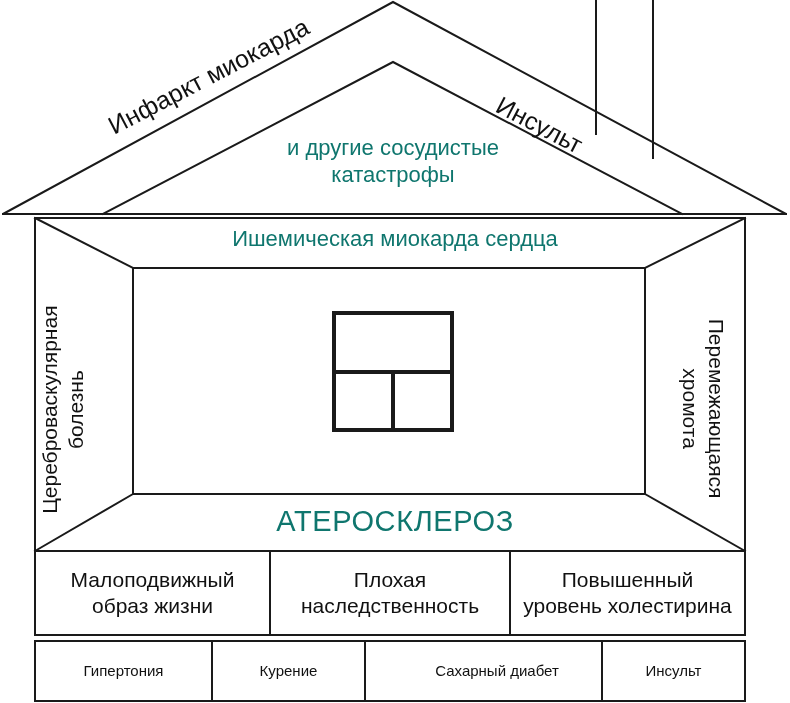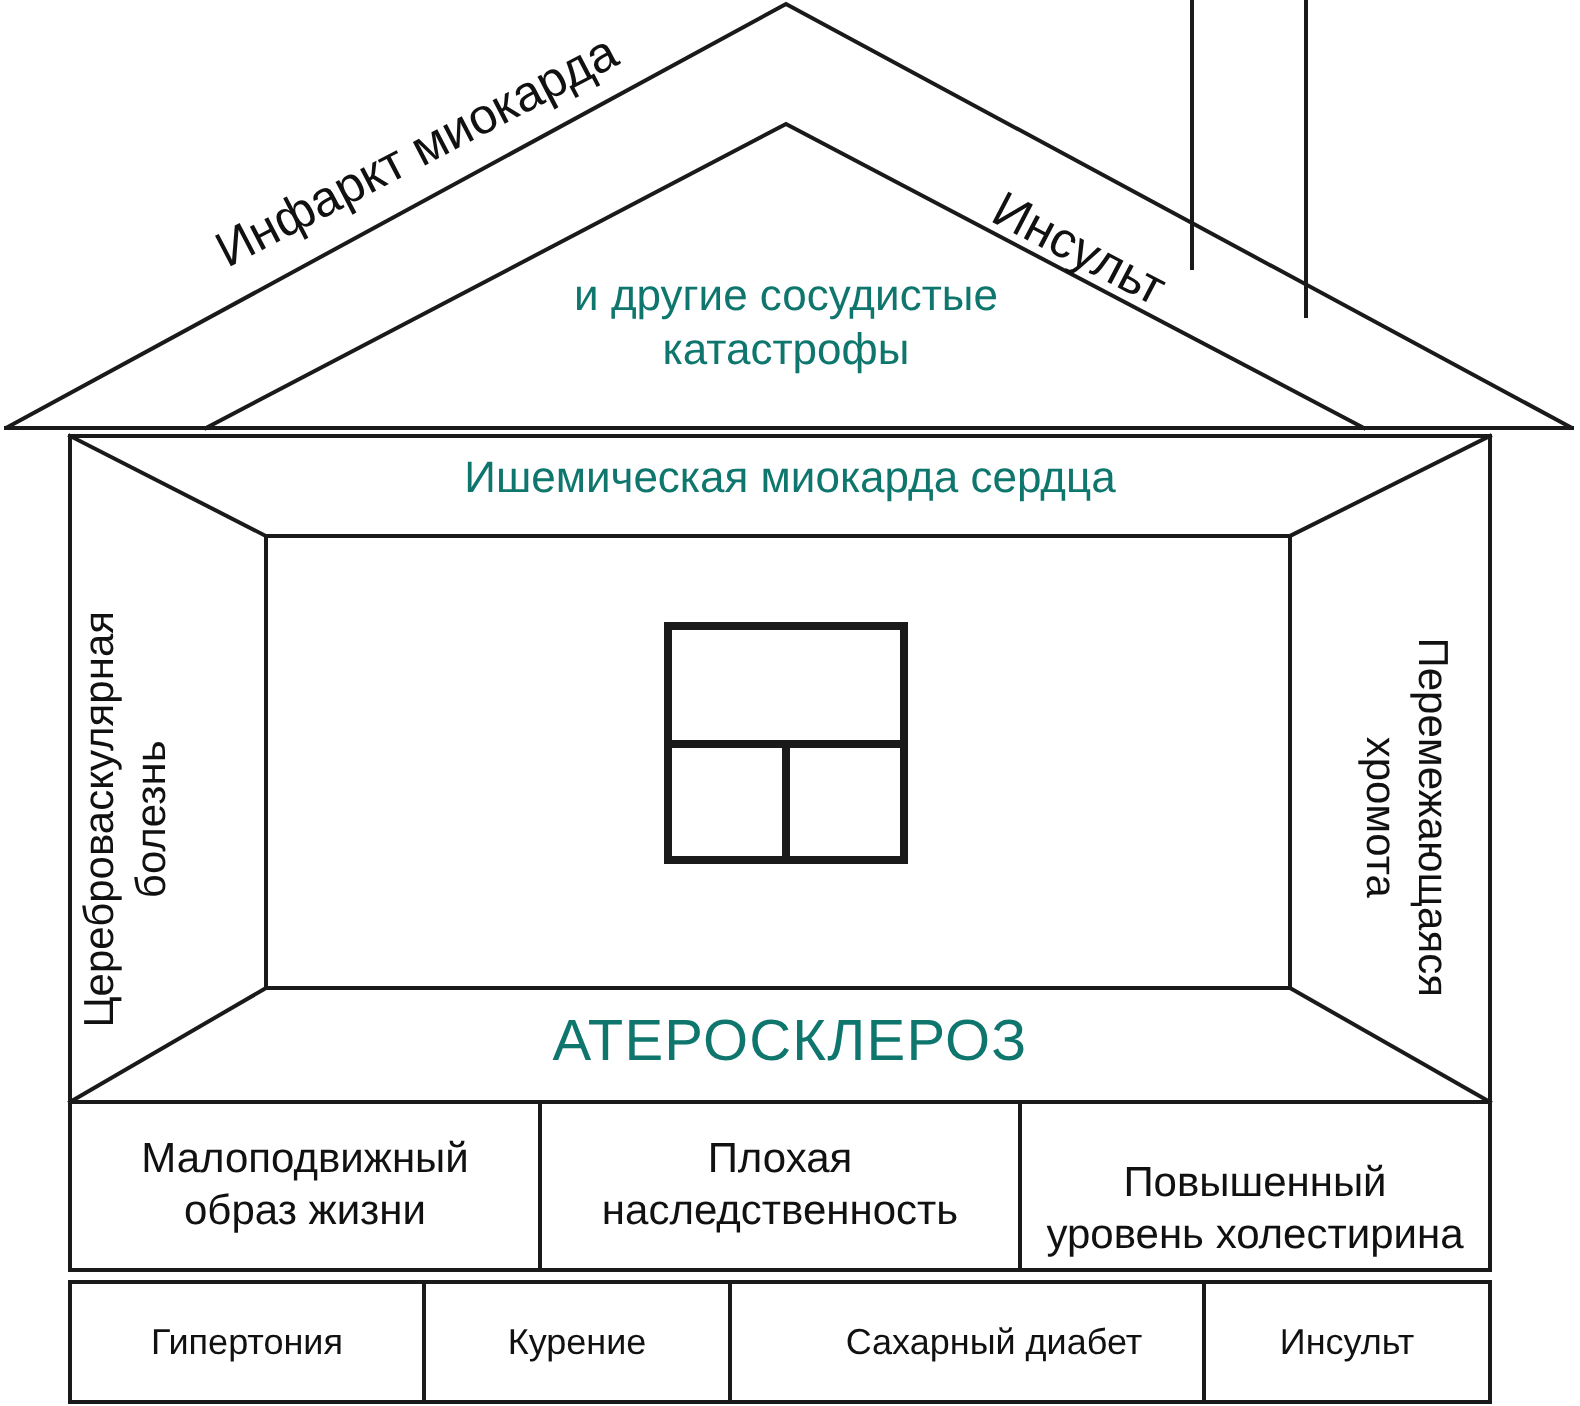--- a/index.html
+++ b/index.html
@@ -113,21 +113,21 @@
     position: absolute;
     display: flex;
     align-items: center;
     justify-content: center;
     text-align: center;
     line-height: 1.25;
     color: #111111;
     pointer-events: none;
   }
   .row-a .factor-cell { font-size: 21px; }
-  .row-b .factor-cell { font-size: 18px; }
+  .row-b .factor-cell { font-size: 15px; }
 </style>
 </head>
 <body>
 
 <div id="canvas">
 
   <svg id="diagram-svg" viewBox="0 0 790 703">
     <g fill="none" stroke="#1a1a1a" stroke-width="2" stroke-linejoin="miter" stroke-linecap="square">
 
       <path d="M 596 -2 L 596 134 M 653 -2 L 653 158"></path>
@@ -194,21 +194,21 @@
         <div>Малоподвижный</div>
         <div>образ жизни</div>
       </div>
     </div>
     <div class="factor-cell" style="left:270px; top:551px; width:240px; height:84px;">
       <div>
         <div>Плохая</div>
         <div>наследственность</div>
       </div>
     </div>
-    <div class="factor-cell" style="left:510px; top:551px; width:235px; height:84px;margin-top:12px;">
+    <div class="factor-cell" style="left:510px; top:551px; width:235px; height:84px;">
       <div>
         <div>Повышенный</div>
         <div>уровень холестирина</div>
       </div>
     </div>
   </div>
 
   <div class="row-b">
     <div class="factor-cell" style="left:35px;  top:641px; width:177px; height:60px;">Гипертония</div>
     <div class="factor-cell" style="left:212px; top:641px; width:153px; height:60px;">Курение</div>

